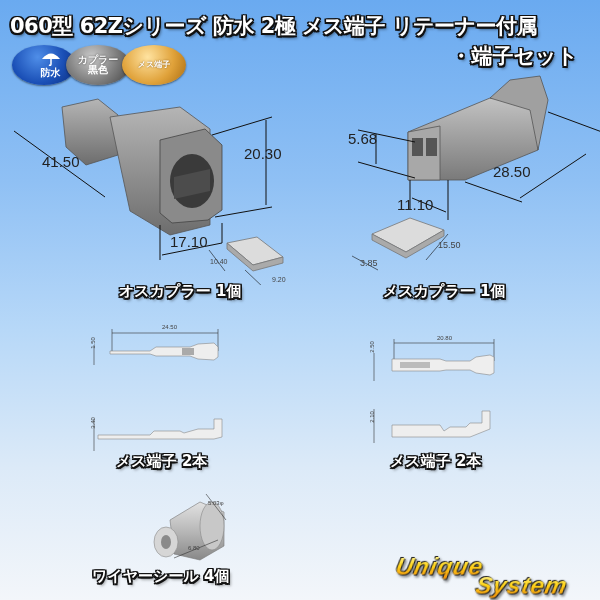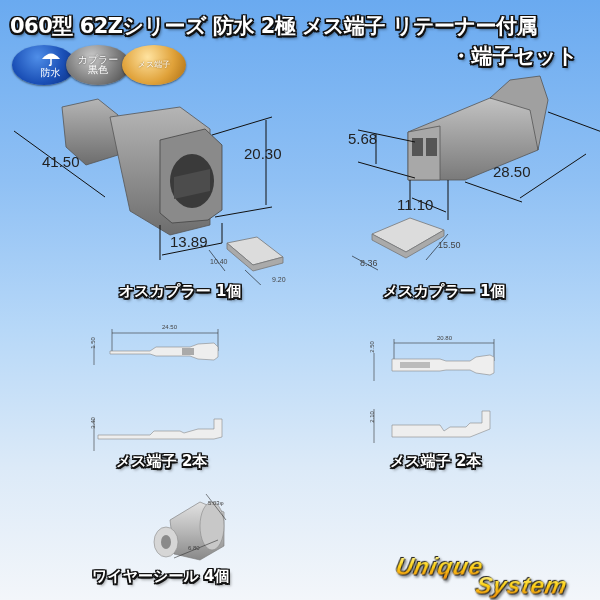--- a/index.html
+++ b/index.html
@@ -13,21 +13,21 @@
     color: #fff;
     font-weight: bold;
     text-shadow:
       -1.5px -1.5px 0 #111, 1.5px -1.5px 0 #111, -1.5px 1.5px 0 #111, 1.5px 1.5px 0 #111,
       0 -1.5px 0 #111, 0 1.5px 0 #111, -1.5px 0 0 #111, 1.5px 0 0 #111,
       2px 3px 3px rgba(0,0,0,0.5);
   }
   .title1 { position: absolute; left: 10px; top: 12px; font-size: 21px; letter-spacing: -0.5px; white-space: nowrap; }
   .title2 { position: absolute; right: 22px; top: 42px; font-size: 21px; white-space: nowrap; }
 
-  .badge { position: absolute; width: 64px; height: 40px; border-radius: 50%; display: flex; flex-direction: column; align-items: center; justify-content: center; font-weight: normal; color: #fff; text-align: center; line-height: 1.05; }
+  .badge { position: absolute; width: 64px; height: 40px; border-radius: 50%; display: flex; flex-direction: column; align-items: center; justify-content: center; font-weight: bold; color: #fff; text-align: center; line-height: 1.05; }
   .badge-blue { left: 12px; top: 45px; background: radial-gradient(circle at 40% 30%, #4f8ee8 0%, #1a4fb6 55%, #0b2d7a 100%); box-shadow: 0 1px 2px rgba(0,0,0,0.5); padding-left: 13px; }
   .badge-gray { left: 66px; top: 45px; background: radial-gradient(circle at 40% 30%, #c9c9c9 0%, #7b7b7b 55%, #3f3f3f 100%); box-shadow: 0 1px 2px rgba(0,0,0,0.5); font-size: 10px; }
   .badge-gold { left: 122px; top: 45px; background: radial-gradient(circle at 40% 30%, #ffe3a0 0%, #e0a23a 55%, #a86a10 100%); box-shadow: 0 1px 2px rgba(0,0,0,0.5); font-size: 8px; }
   .badge-blue .lbl { font-size: 10px; margin-top: 1px; }
   .badge-gray .l1 { font-size: 10px; text-shadow: 0 0 2px #333; }
   .badge-gray .l2 { font-size: 10px; }
   .badge-gold .l1 { text-shadow: 0 0 2px #7a4a00; }
 
   .part { position: absolute; }
   .dim { position: absolute; font-family: "Liberation Sans", sans-serif; color: #222; white-space: nowrap; }
@@ -83,21 +83,21 @@
   <line x1="4" y1="36" x2="95" y2="102" stroke="#111" stroke-width="1"></line>
   <line x1="202" y1="40" x2="262" y2="22" stroke="#111" stroke-width="1"></line>
   <line x1="205" y1="122" x2="262" y2="112" stroke="#111" stroke-width="1"></line>
   <line x1="256" y1="25" x2="256" y2="110" stroke="#111" stroke-width="1"></line>
   <line x1="150" y1="130" x2="150" y2="165" stroke="#111" stroke-width="1"></line>
   <line x1="212" y1="128" x2="212" y2="148" stroke="#111" stroke-width="1"></line>
   <line x1="152" y1="160" x2="212" y2="148" stroke="#111" stroke-width="1"></line>
 </svg>
 <span class="dim dim-lg" style="left:42px; top:153px;">41.50</span>
 <span class="dim dim-lg" style="left:244px; top:145px;">20.30</span>
-<span class="dim dim-lg" style="left:170px; top:233px;">13.89</span>
+<span class="dim dim-lg" style="left:170px; top:233px;">17.10</span>
 
 <svg class="part" style="left:205px; top:235px;" width="90" height="50" viewBox="0 0 90 50">
   <path d="M22 8 L52 2 L78 22 L48 30 Z" fill="#dcdcdc" stroke="#777" stroke-width="0.8"></path>
   <path d="M22 8 L22 14 L48 36 L78 28 L78 22 L48 30 Z" fill="#aaa" stroke="#777" stroke-width="0.8"></path>
   <line x1="4" y1="15" x2="20" y2="36" stroke="#111" stroke-width="0.6"></line>
   <line x1="40" y1="35" x2="60" y2="54" stroke="#111" stroke-width="0.6"></line>
 </svg>
 <span class="dim dim-sm" style="left:210px; top:258px;">10.40</span>
 <span class="dim dim-sm" style="left:272px; top:276px;">9.20</span>
 <div class="caption outlined" style="left:108px; top:282px;padding-left:11px;">オスカプラー 1個</div>
@@ -129,21 +129,21 @@
 <span class="dim dim-lg" style="left:493px; top:163px;">28.50</span>
 <span class="dim dim-lg" style="left:397px; top:196px;">11.10</span>
 
 <svg class="part" style="left:348px; top:212px;" width="130" height="60" viewBox="0 0 130 60">
   <path d="M24 22 L62 6 L96 18 L58 40 Z" fill="#dcdcdc" stroke="#777" stroke-width="0.8"></path>
   <path d="M24 22 L24 28 L58 46 L96 24 L96 18 L58 40 Z" fill="#aaa" stroke="#777" stroke-width="0.8"></path>
   <line x1="4" y1="44" x2="30" y2="58" stroke="#111" stroke-width="0.6"></line>
   <line x1="100" y1="22" x2="78" y2="48" stroke="#111" stroke-width="0.6"></line>
 </svg>
 <span class="dim dim-sm" style="left:438px; top:240px; font-size:9px;">15.50</span>
-<span class="dim dim-sm" style="left:360px; top:258px; font-size:9px;">8.36</span>
+<span class="dim dim-sm" style="left:360px; top:258px; font-size:9px;">3.85</span>
 <div class="caption outlined" style="left:383px; top:282px;">メスカプラー 1個</div>
 
 <svg class="part" style="left:90px; top:325px;" width="150" height="50" viewBox="0 0 150 50">
   <line x1="22" y1="8" x2="128" y2="8" stroke="#333" stroke-width="0.6"></line>
   <line x1="22" y1="4" x2="22" y2="26" stroke="#333" stroke-width="0.6"></line>
   <line x1="128" y1="4" x2="128" y2="26" stroke="#333" stroke-width="0.6"></line>
   <line x1="4" y1="20" x2="4" y2="40" stroke="#333" stroke-width="0.6"></line>
   <path d="M20 26 L60 26 L66 22 L100 22 L108 19 L124 18 L128 22 L128 32 L124 35 L108 34 L100 31 L66 31 L60 29 L20 29 Z" fill="#eee" stroke="#888" stroke-width="0.6"></path>
   <rect x="92" y="23" width="12" height="7" fill="#aaa"></rect>
 </svg>

